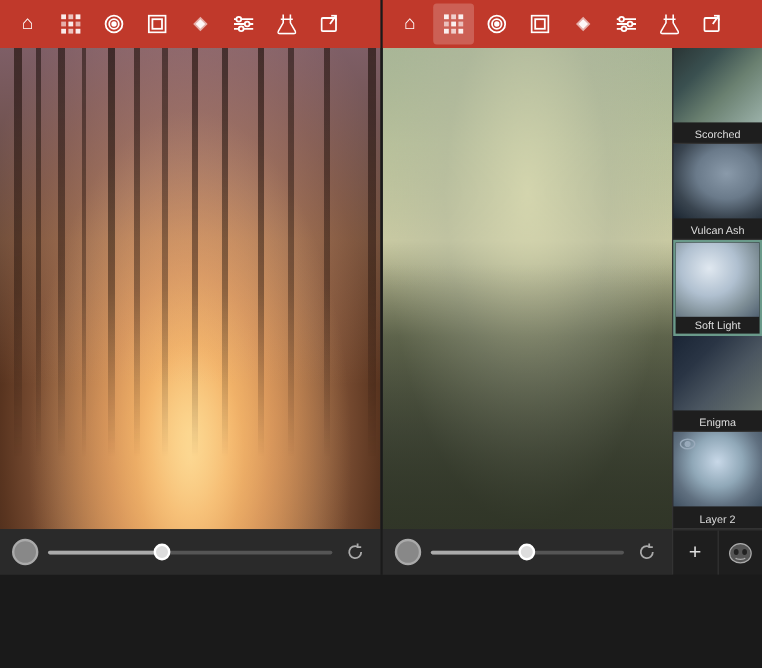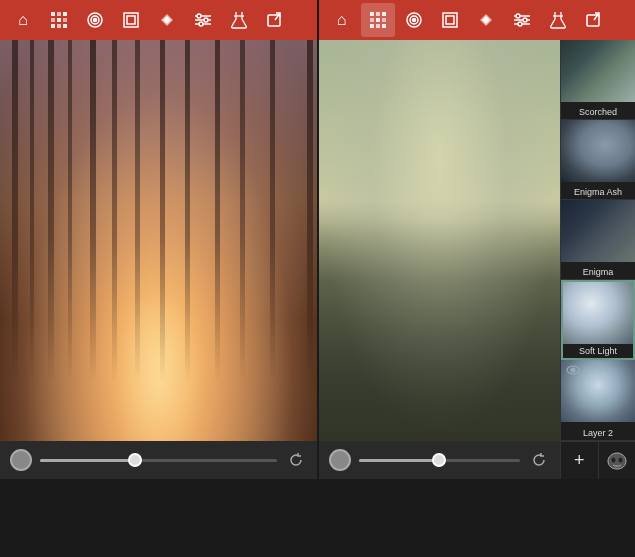--- a/index.html
+++ b/index.html
@@ -481,31 +481,31 @@
 
       <div class="sidebar">
 
         <div class="sidebar-item">
           <div class="sidebar-thumb thumb-scorched"></div>
           <div class="sidebar-label">Scorched</div>
         </div>
 
         <div class="sidebar-item">
           <div class="sidebar-thumb thumb-vulcan"></div>
-          <div class="sidebar-label">Enigma Ash</div>
+          <div class="sidebar-label">Vulcan Ash</div>
+        </div>
+
+        <div class="sidebar-item active">
+          <div class="sidebar-thumb thumb-softlight"></div>
+          <div class="sidebar-label">Soft Light</div>
         </div>
 
         <div class="sidebar-item">
           <div class="sidebar-thumb thumb-enigma"></div>
           <div class="sidebar-label">Enigma</div>
-        </div>
-
-        <div class="sidebar-item active">
-          <div class="sidebar-thumb thumb-softlight"></div>
-          <div class="sidebar-label">Soft Light</div>
         </div>
 
         <div class="sidebar-item layer-item">
           <div class="layer-eye">
             <svg width="14" height="10" viewBox="0 0 14 10" fill="none" stroke="#9ab" stroke-width="1.2">
               <ellipse cx="7" cy="5" rx="6" ry="4"></ellipse>
               <circle cx="7" cy="5" r="2" fill="#9ab"></circle>
             </svg>
           </div>
           <div class="sidebar-thumb thumb-layer2"></div>

